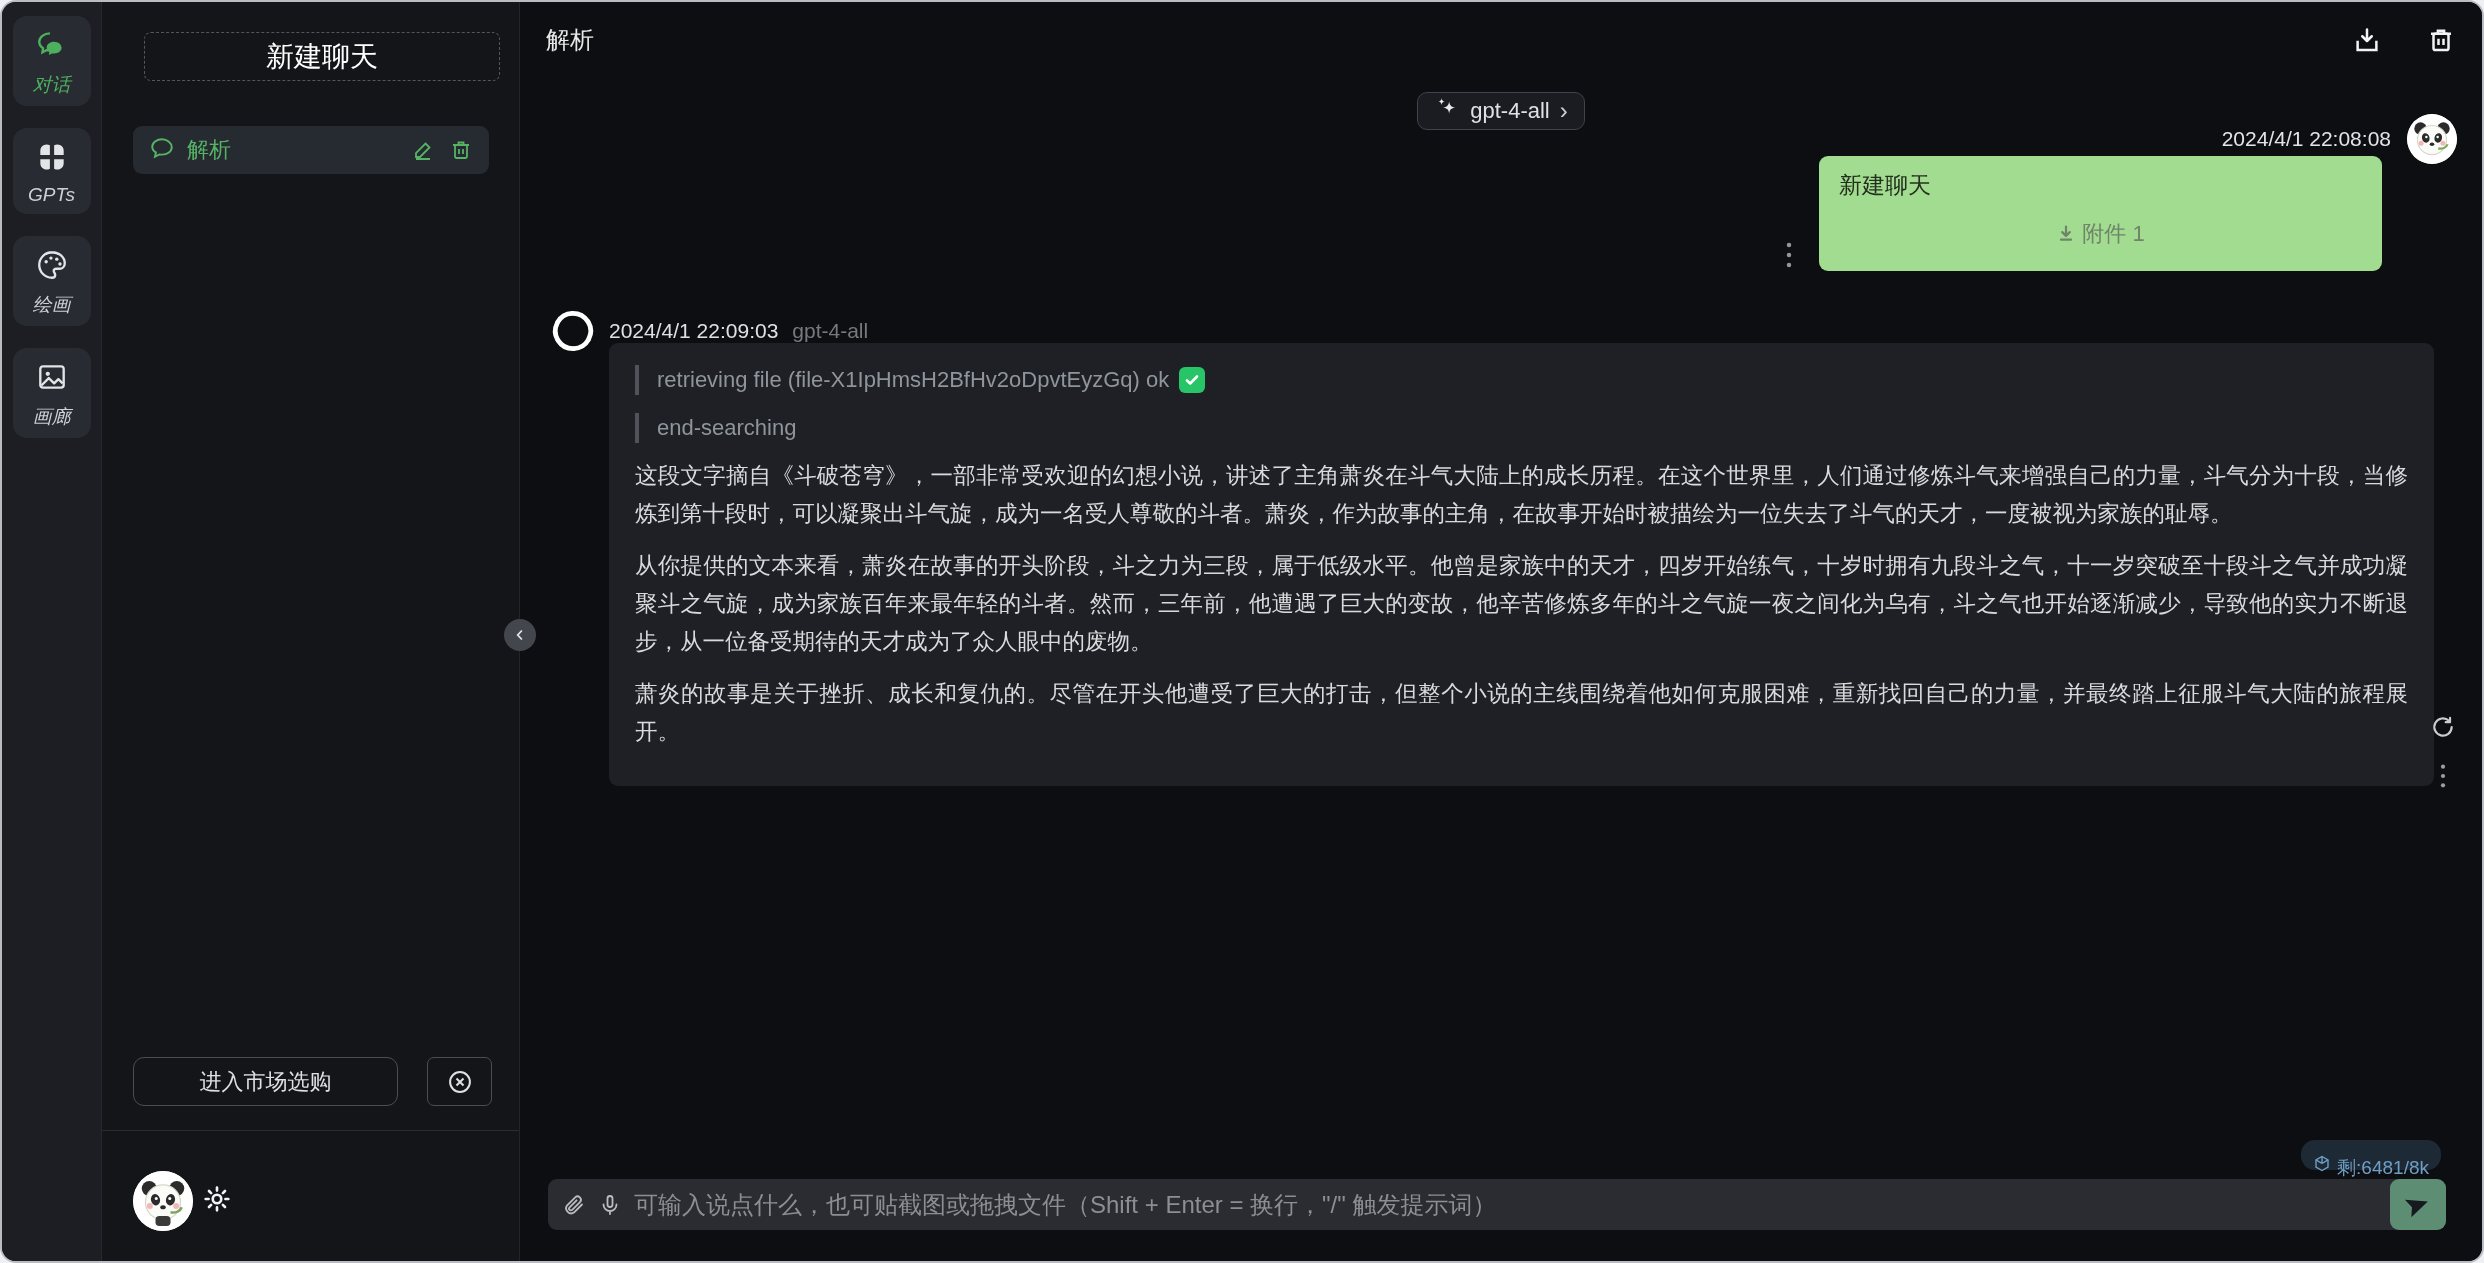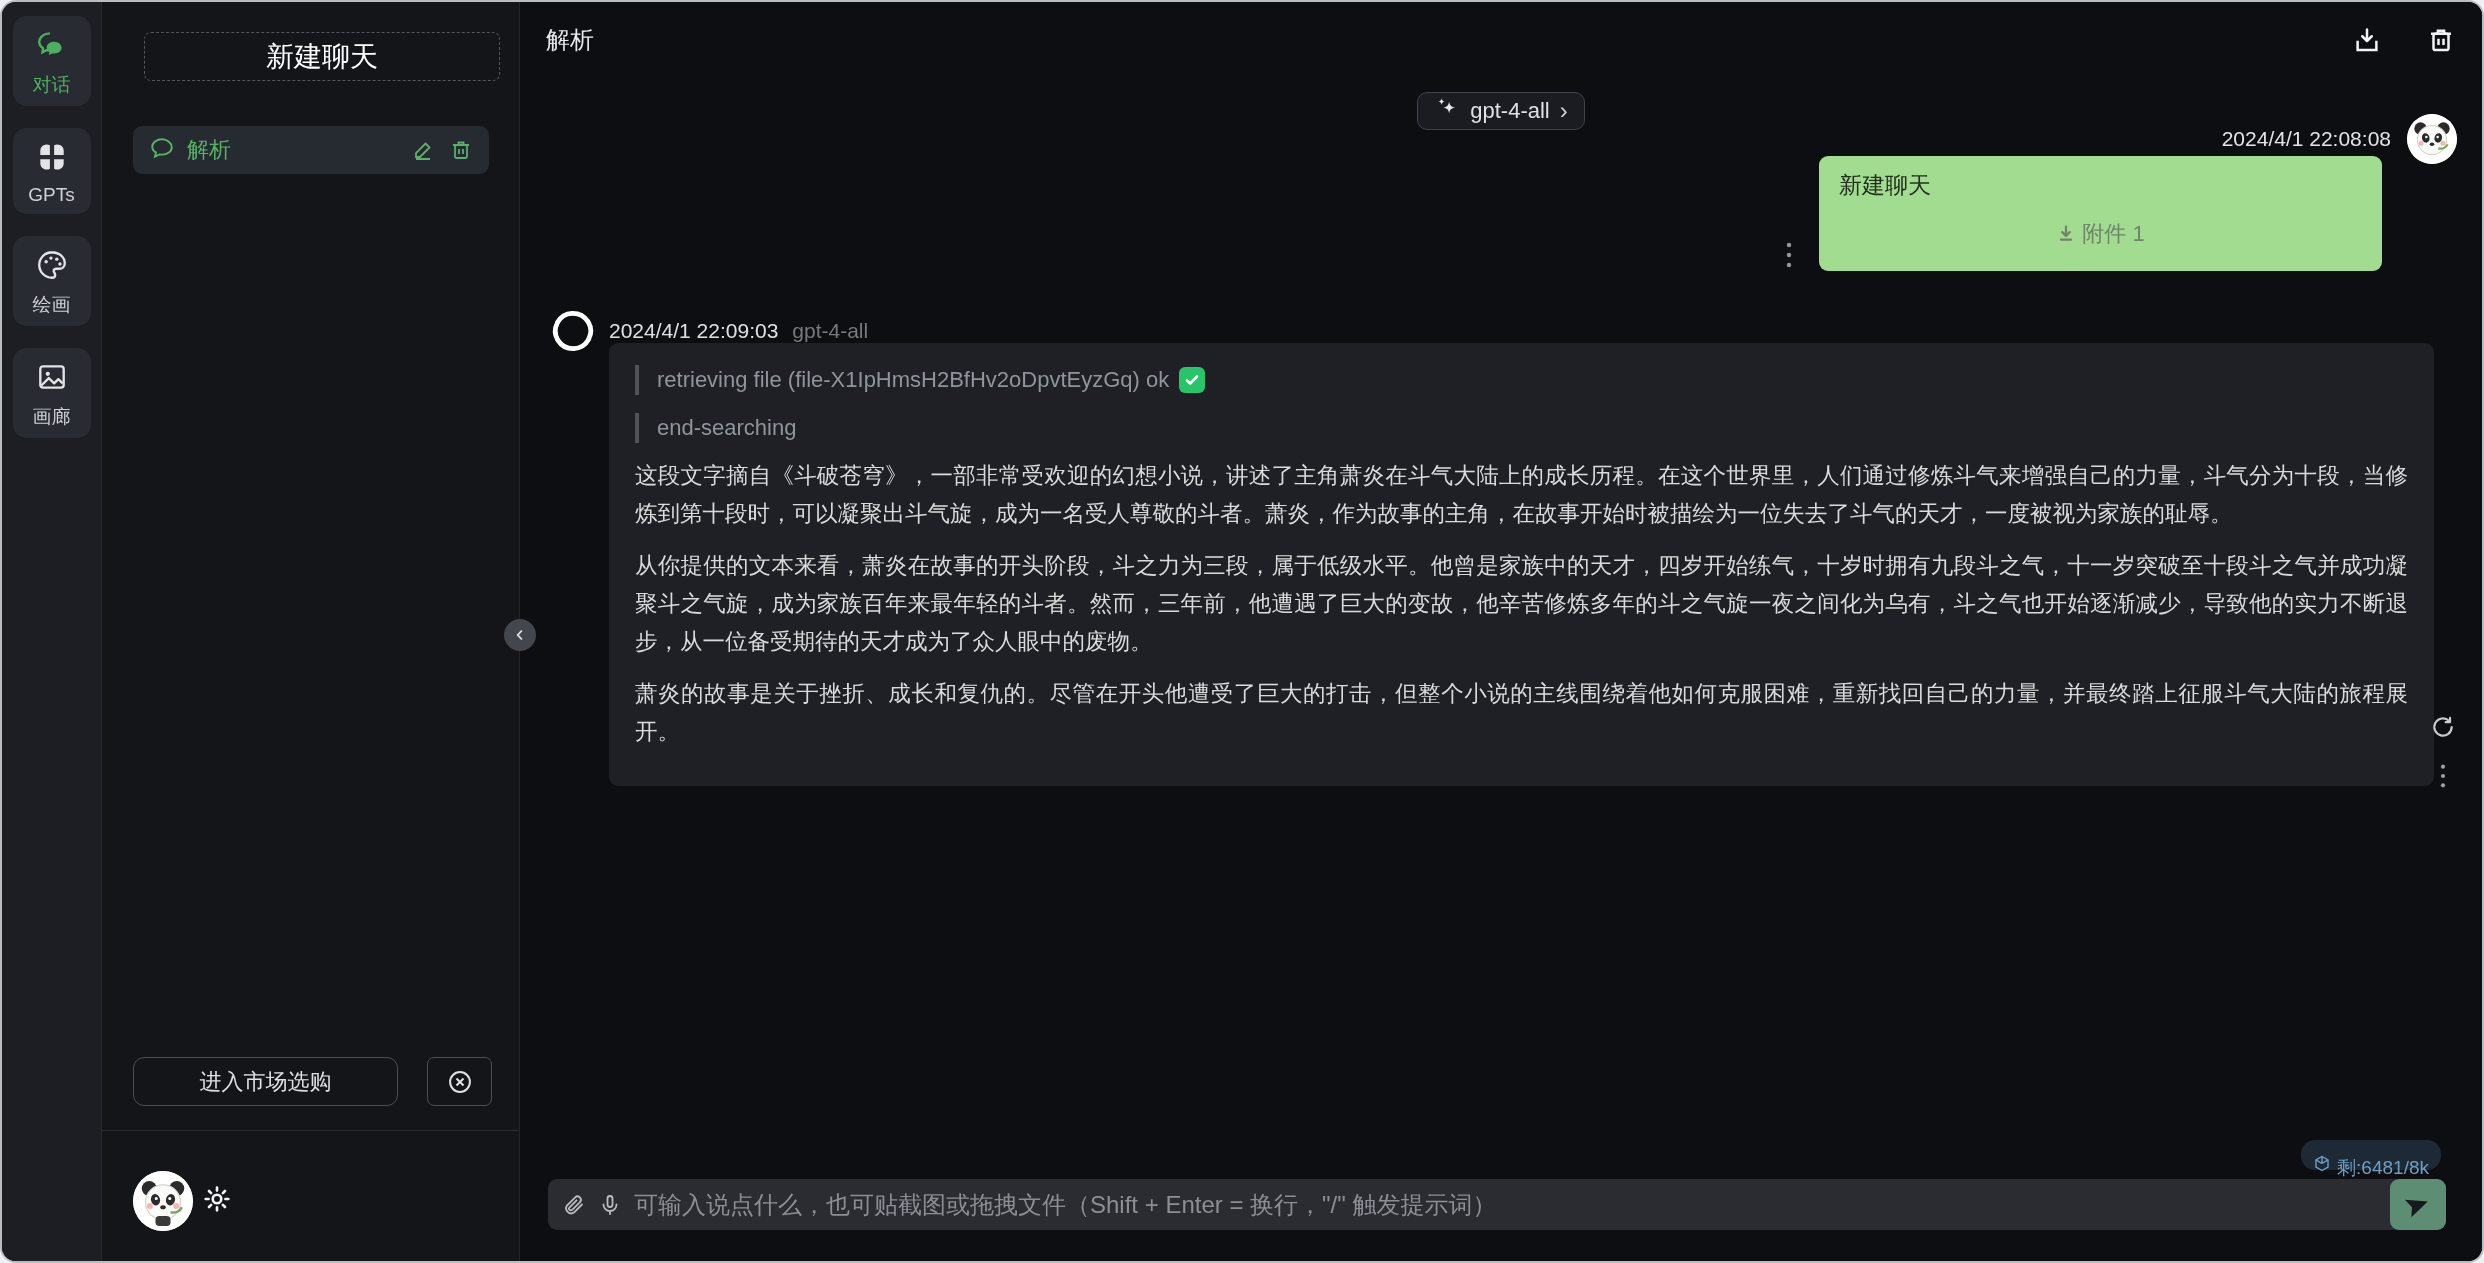--- a/index.html
+++ b/index.html
@@ -1,20 +1,20 @@
 <!DOCTYPE html>
 <html><head>
 <meta charset="utf-8">
 <style>
   * { margin:0; padding:0; box-sizing:border-box; }
   html,body { width:2484px; height:1263px; background:#eef0f3; font-family:"Liberation Sans","DejaVu Sans",sans-serif; }
   .app { position:relative; width:2484px; height:1263px; background:#0d0e11; border:2px solid #b9bcc2; border-radius:16px; overflow:hidden; }
 
   
-  .rail { position:absolute; left:0; top:0; width:100px; height:100%; background:#1c1e23; border-right:1px solid #26282d; padding-top:14px; }
+  .rail { position:absolute; left:0; top:0; width:100px; height:100%; background:#1c1e23; border-right:1px solid #26282d; padding-top:14px;font-style:italic; }
   .rail-item { width:78px; margin:0 auto 22px auto; display:flex; flex-direction:column; align-items:center; padding:12px 0 8px 0; border-radius:14px; background:#282b31; cursor:pointer; }
   .rail-item .lbl { margin-top:6px; font-size:19px; color:#cfd1d5; }
   .rail-item svg { color:#e3e4e7; }
   .rail-item.active svg { color:#4db05f; }
   .rail-item.active .lbl { color:#4db05f; }
 
   
   .sidebar { position:absolute; left:100px; top:0; width:418px; height:100%; background:#141519; border-right:1px solid #222429; }
   .new-chat { position:absolute; left:42px; top:30px; width:356px; height:49px; border:1px dashed #53565c; border-radius:7px; color:#ffffff; font-size:28px; display:flex; align-items:center; justify-content:center; cursor:pointer; background:transparent; }
   .chat-item { position:absolute; left:31px; top:124px; width:356px; height:48px; background:#262a31; border-radius:9px; display:flex; align-items:center; padding:0 16px; cursor:pointer; }

